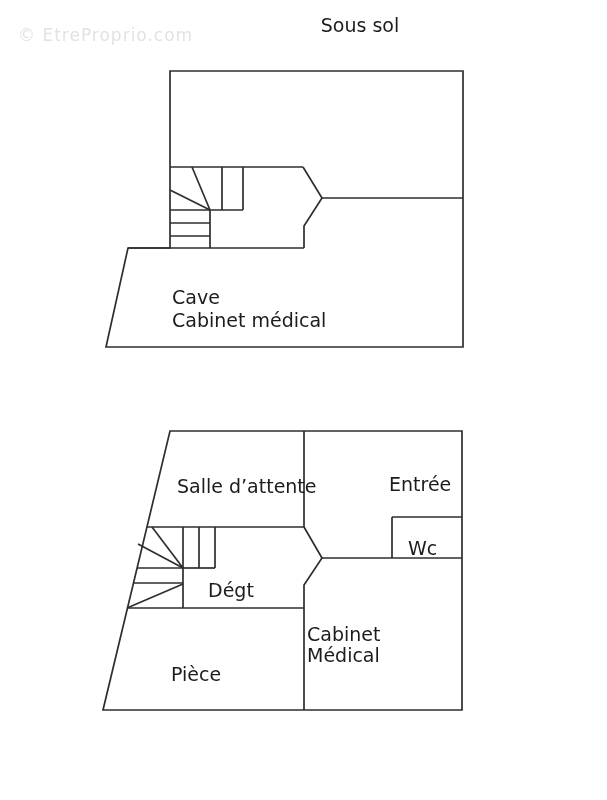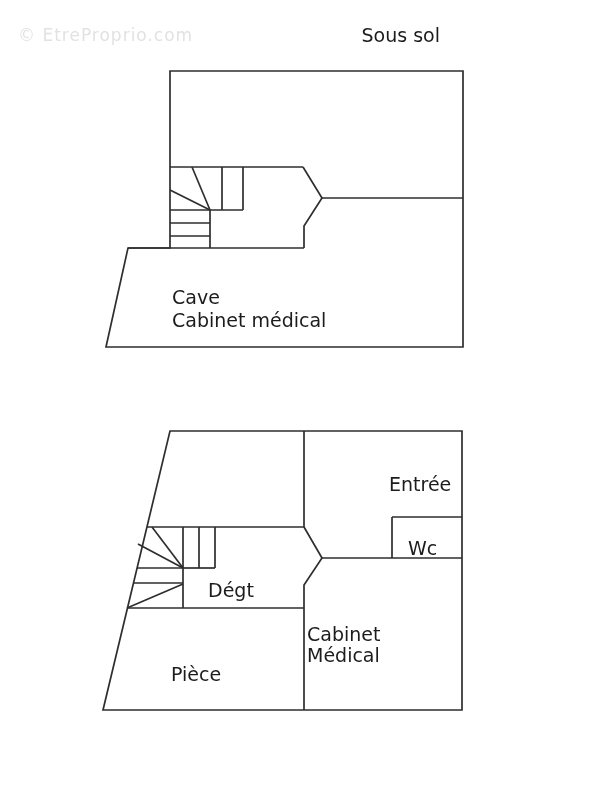--- a/index.html
+++ b/index.html
@@ -41,21 +41,21 @@
   }
   .floor-title {
     position: absolute;
     left: 280px;
     width: 160px;
     text-align: center;
     font-size: 19px;
     color: var(--text);
     white-space: nowrap;
   }
-  .title-sous-sol { top: 24px; text-align: right; }
+  .title-sous-sol { top: 14px; }
   .title-rdc { top: 372px; }
   .room-label {
     position: absolute;
     font-size: 19px;
     line-height: 21px;
     color: var(--text);
     white-space: pre-line;
     margin-top: 17px;
   }
   .lbl-cave           { left: 172px; top: 270px; }
@@ -129,20 +129,21 @@
     </g>
   </svg>
 
   <div class="watermark">© EtreProprio.com</div>
 
   <div class="floor-title title-sous-sol">Sous sol</div>
 
   <div class="room-label lbl-cave">Cave</div>
   <div class="room-label lbl-cabmed-ss">Cabinet médical</div>
 
+  <div class="room-label lbl-salle">Salle d’attente</div>
   <div class="room-label lbl-entree">Entrée</div>
   <div class="room-label lbl-wc">Wc</div>
   <div class="room-label lbl-degt">Dégt</div>
   <div class="room-label lbl-cabmed-rdc">Cabinet
 Médical</div>
   <div class="room-label lbl-piece">Pièce</div>
 
 </div>
 
 </body></html>

